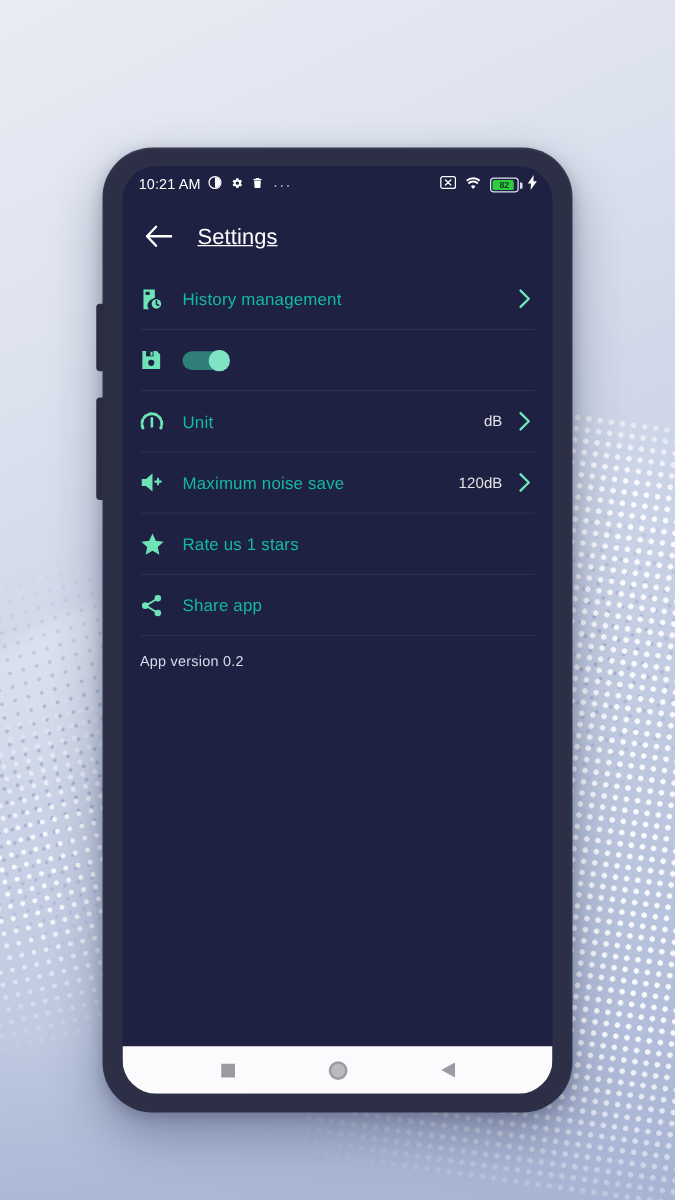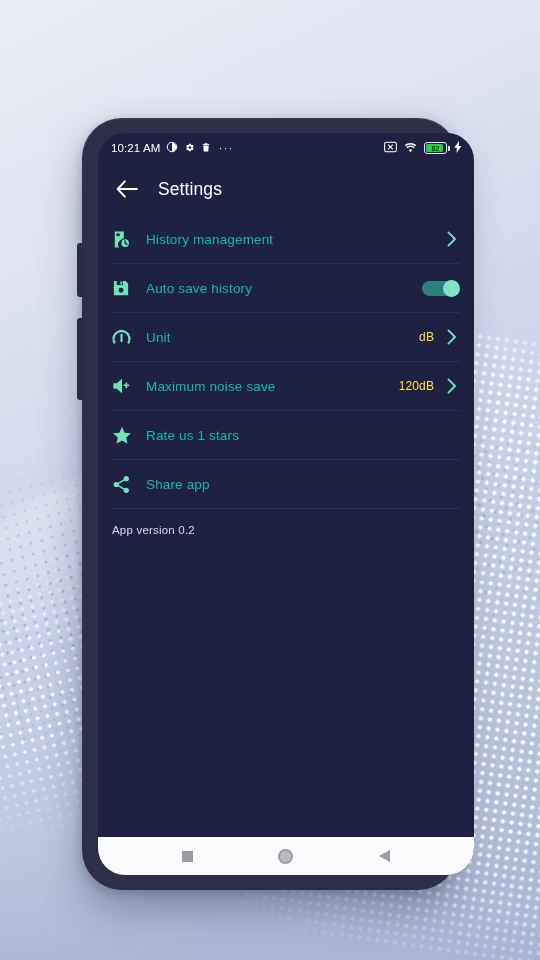--- a/index.html
+++ b/index.html
@@ -117,21 +117,21 @@
     background: #2a2d42;
     border-radius: 3px 0 0 3px;
   }
   .side-btn.b1 { top: 125px; height: 54px; }
   .side-btn.b2 { top: 200px; height: 82px; }
 
   #screen {
     position: absolute;
     left: 16px;
     top: 15px;
-    width: 376px;
+    width: 344px;
     height: 742px;
     background: #1e2142;
     border-radius: 27px;
     overflow: hidden;
     display: flex;
     flex-direction: column;
   }
 
   
   #status-bar {
@@ -216,20 +216,21 @@
     height: 26px;
     display: flex;
     align-items: center;
     justify-content: center;
     cursor: pointer;
   }
   #app-title {
     color: #ffffff;
     font-size: 17.5px;
     letter-spacing: .1px;
+    text-decoration: underline;
   }
 
   
   #settings-list {
     flex: 1;
     padding: 0 14px;
     overflow: hidden;
   }
   .row {
     height: 48px;
@@ -247,21 +248,21 @@
     align-items: center;
     justify-content: flex-start;
   }
   .row-label {
     flex: 1;
     color: #14b8a6;
     font-size: 13.5px;
     letter-spacing: .15px;
   }
   .row-value {
-    color: #fde047;
+    color: #e5e5e5;
     font-size: 12px;
     margin-right: 10px;
     letter-spacing: .1px;
   }
   .chevron {
     width: 16px;
     display: flex;
     align-items: center;
     justify-content: center;
   }
@@ -436,21 +437,20 @@
 
       <div class="row">
         <div class="row-icon">
           <svg width="18" height="18" viewBox="0 0 24 24">
             <path d="M2.5 2.5h15.4L21.5 6v15.5h-19z" fill="#6fe3b8"></path>
             <rect x="6.4" y="2.5" width="8" height="5.6" fill="#1e2142"></rect>
             <rect x="11.2" y="3.4" width="2.2" height="3.9" fill="#6fe3b8"></rect>
             <circle cx="12" cy="15" r="3.3" fill="#1e2142"></circle>
           </svg>
         </div>
-        <div class="row-label">Auto save history</div>
         <div class="toggle">
           <div class="toggle-track"></div>
           <div class="toggle-knob"></div>
         </div>
       </div>
 
 
 
       <div class="row">
         <div class="row-icon">

